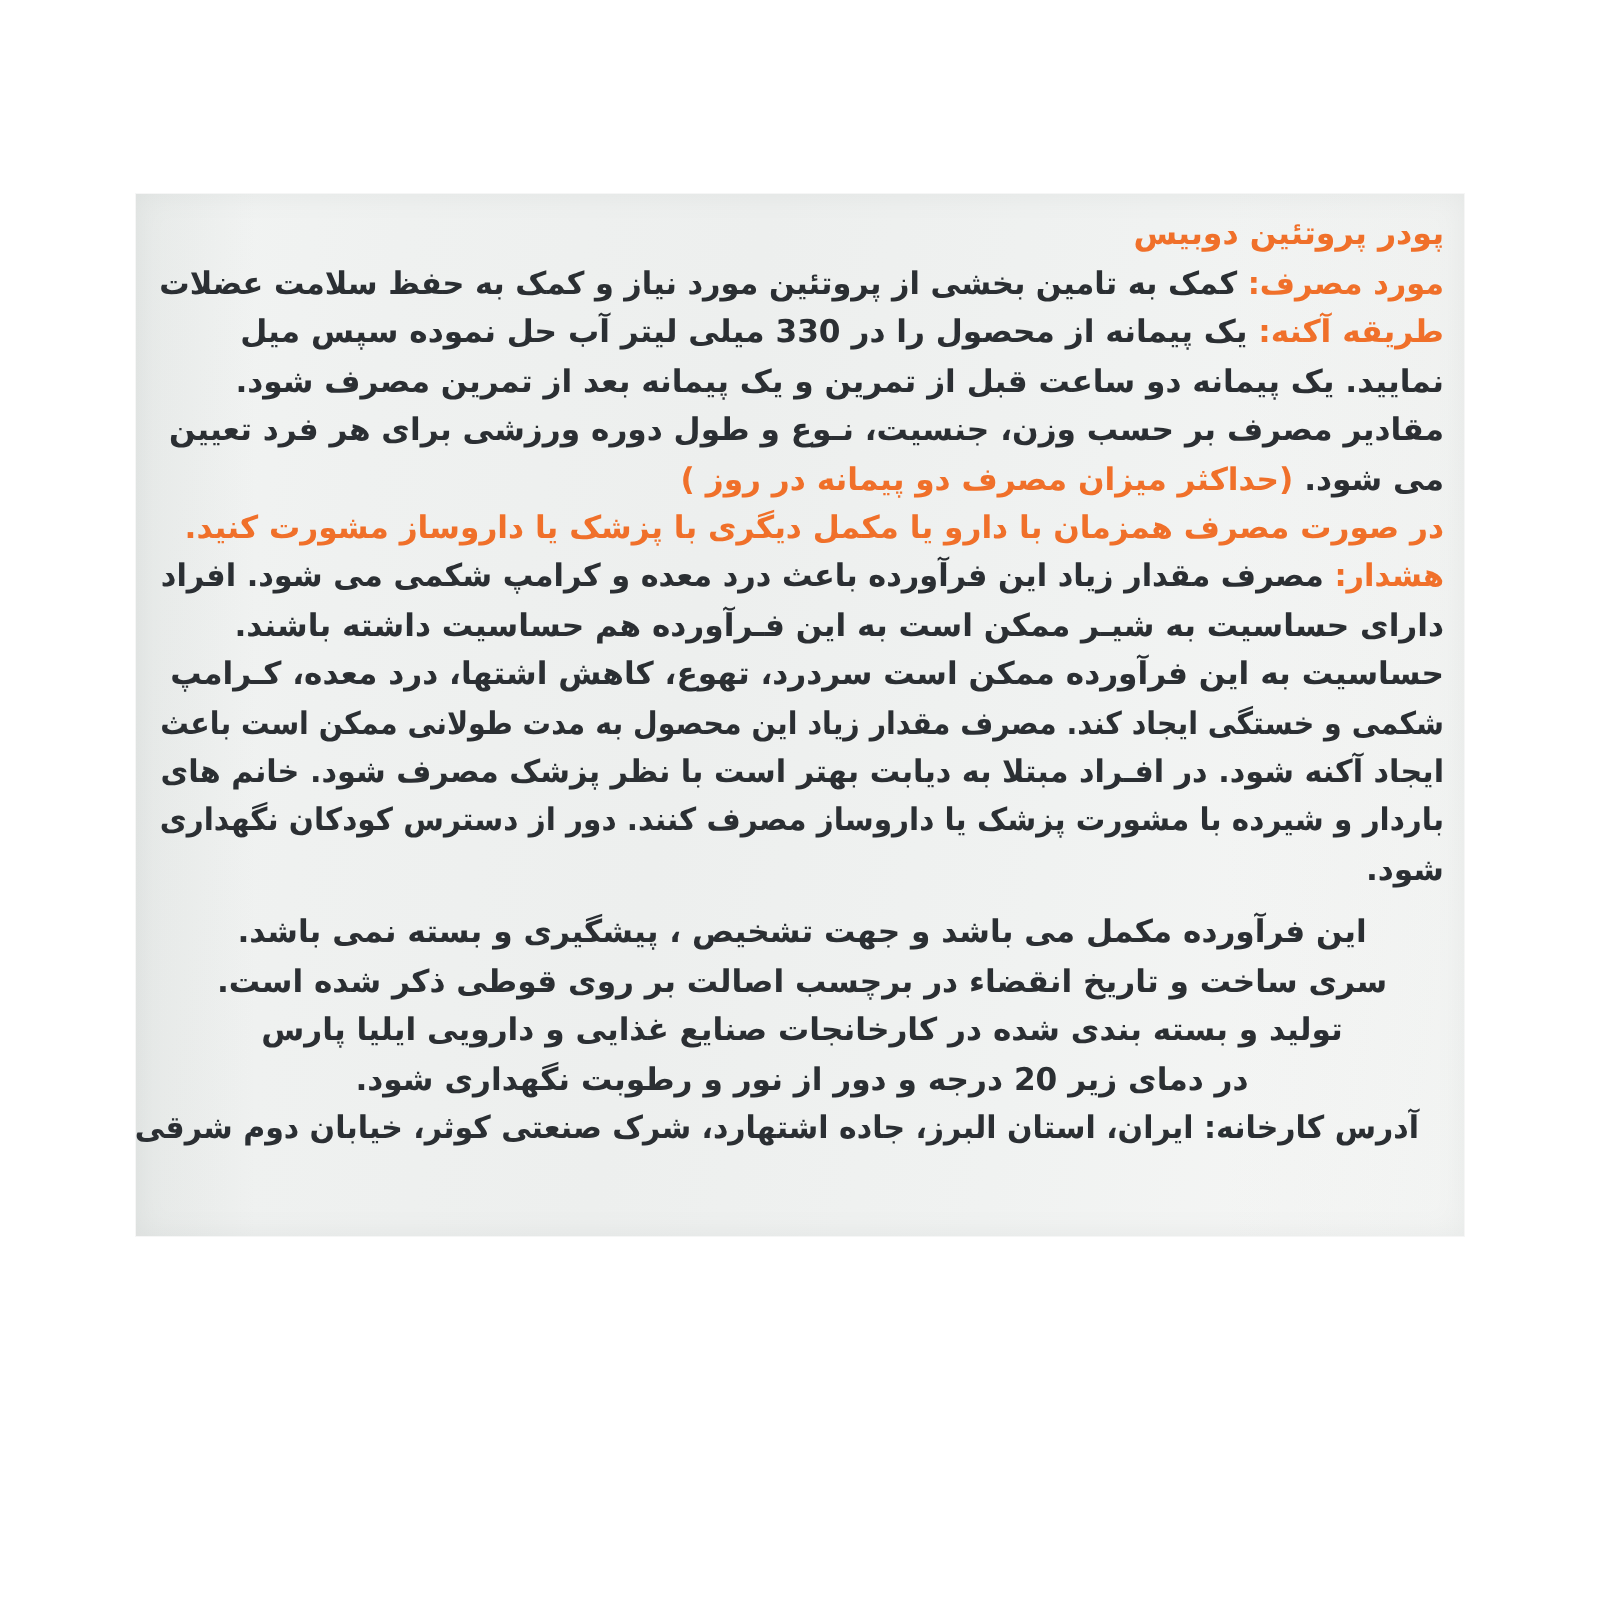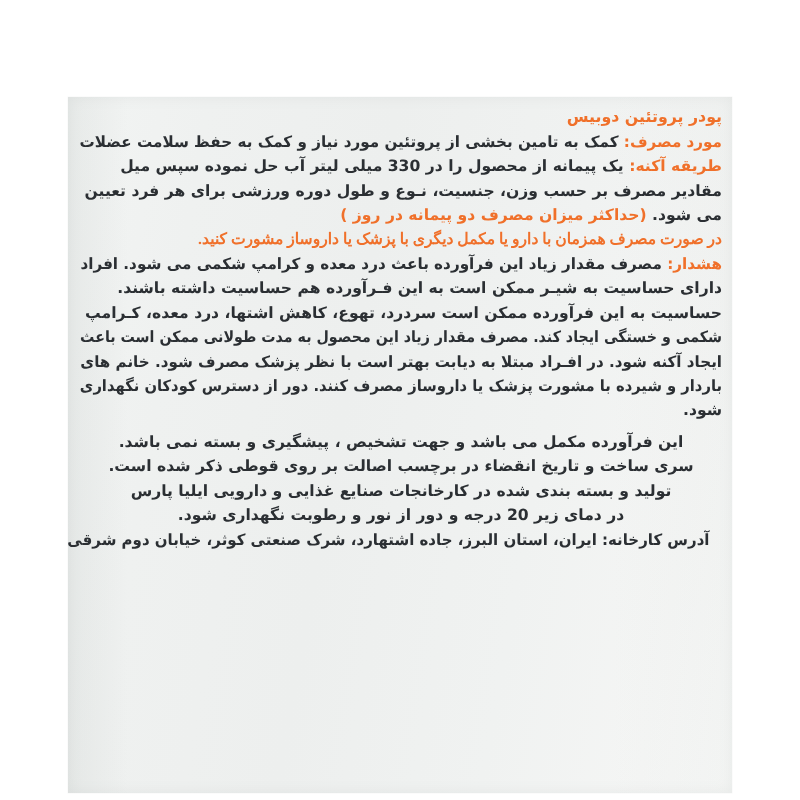--- a/index.html
+++ b/index.html
@@ -15,21 +15,21 @@
     overflow: hidden;
     position: relative;
   }
 
   
   #label-panel {
     position: absolute;
     left: 68px;
     top: 97px;
     width: 664px;
-    height: 696px;
+    height: 521px;
     background:
       linear-gradient(100deg,
         #f2f4f3 0%,
         #eff1f0 18%,
         #edefee 42%,
         #f0f2f1 68%,
         #f4f5f4 88%,
         #f7f8f7 100%);
     box-shadow:
       0 0 0 0.5px rgba(0,0,0,0.035),
@@ -80,21 +80,20 @@
     padding-top: 4px;
   }
 
   .lead {            
     color: #f0702a;
     font-weight: 700;
   }
 
   .orange-line {     
     color: #f0702a;
-    font-family: Liberation Serif, serif;
   }
 
   .orange-frag {     
     color: #f0702a;
   }
 
   .c-right  { text-align: right; }
   .c-center { text-align: center; }
 
   .gap-sm { height: 7px; }
@@ -111,20 +110,21 @@
 
     <div class="line c-right" style="display: block; transform-origin: right center; transform: scaleX(0.9727);">
       <span class="lead">مورد مصرف:</span>
       <span>کمک به تامین بخشی از پروتئین مورد نیاز و کمک به حفظ سلامت عضلات</span>
     </div>
 
     <div class="line c-right">
       <span class="lead">طریقه آکنه:</span>
       <span>یک پیمانه از محصول را در 330 میلی لیتر آب حل نموده سپس میل</span>
     </div>
+    <div class="line c-right">نمایید. یک پیمانه دو ساعت قبل از تمرین و یک پیمانه بعد از تمرین مصرف شود.</div>
     <div class="line c-right">مقادیر مصرف بر حسب وزن، جنسیت، نـوع و طول دوره ورزشی برای هر فرد تعیین</div>
     <div class="line c-right">
       <span>می شود.</span>
       <span class="orange-frag">(حداکثر میزان مصرف دو پیمانه در روز )</span>
     </div>
 
     <div class="line orange-line c-right">در صورت مصرف همزمان با دارو یا مکمل دیگری با پزشک یا داروساز مشورت کنید.</div>
 
     <div class="line c-right" style="display: block; transform-origin: right center; transform: scaleX(0.9742);">
       <span class="lead">هشدار:</span>

